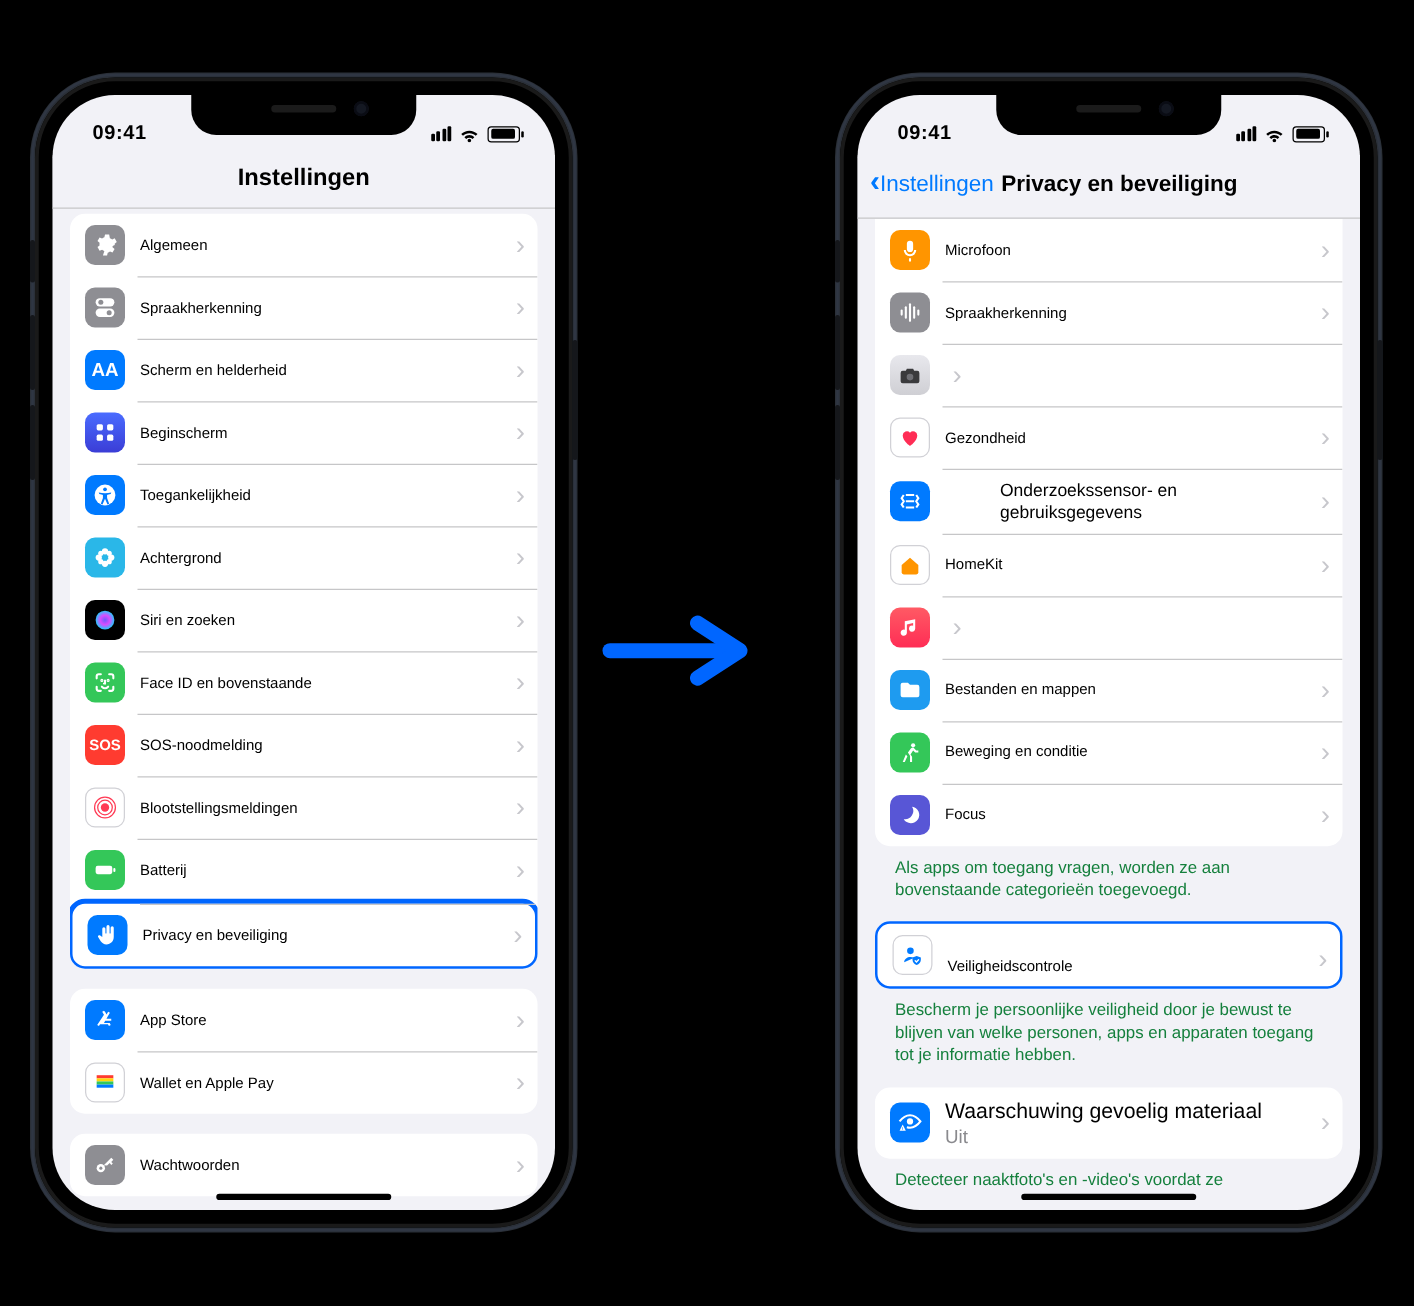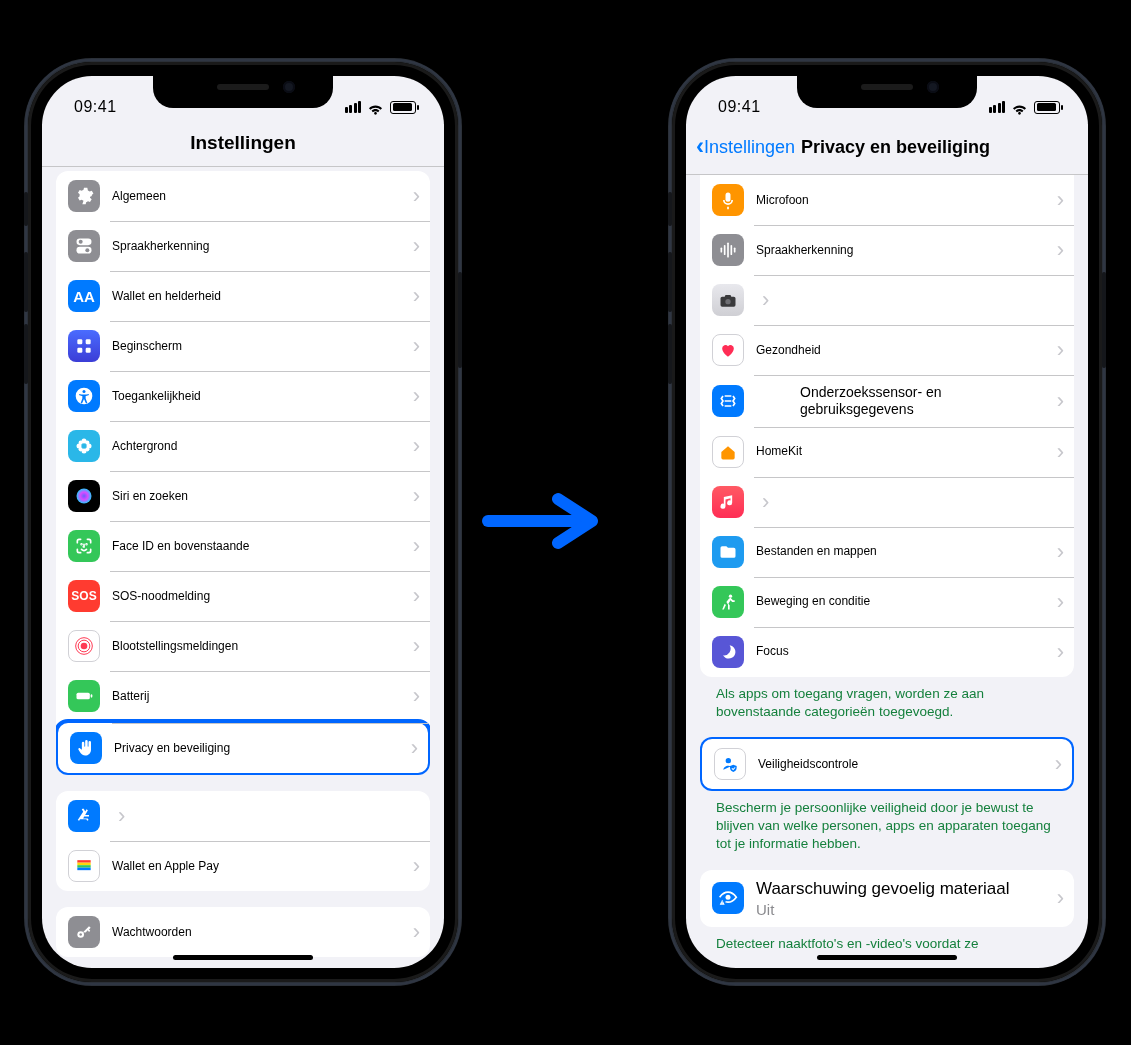--- a/index.html
+++ b/index.html
@@ -68,21 +68,21 @@
   }
 
   
   .statusbar {
     height: 48px;
     display: flex;
     align-items: center;
     justify-content: space-between;
     padding: 14px 22px 0 22px;
     font-size: 16px;
-    font-weight: 400;
+    font-weight: 700;
     color: #000;
   }
   .statusbar .time { margin-left: 10px; letter-spacing: 0.5px;}
   .statusbar .right { display: flex; align-items: center; gap: 6px; margin-right: 6px;}
   .bars { display: flex; align-items: flex-end; gap: 1.5px; }
   .bars span { width: 3px; background: #000; border-radius: 1px; }
   .bars span:nth-child(1){height:6px} .bars span:nth-child(2){height:8px}
   .bars span:nth-child(3){height:10px} .bars span:nth-child(4){height:12px}
   .battery {
     width: 26px; height: 13px; border: 1.5px solid #000; border-radius: 3px;
@@ -264,21 +264,21 @@
                   <rect x="3" y="13" width="18" height="8" rx="4" fill="#fff"></rect>
                   <circle cx="16" cy="17" r="2.4" fill="#8e8e93"></circle>
                 </svg>
             </span>
             <span class="label">Spraakherkenning</span>
             <span class="chevron">›</span>
           </div>
 
           <div class="row">
             <span class="icon bg-blue" style="font-weight:700;font-size:15px;">AA</span>
-            <span class="label">Wallet en helderheid</span>
+            <span class="label">Scherm en helderheid</span>
             <span class="chevron">›</span>
           </div>
 
           <div class="row">
             <span class="icon" style="background:linear-gradient(#4a6cff,#3b3dd6);">
               <svg class="ic-svg" viewBox="0 0 24 24">
                   <rect x="4" y="4" width="6" height="6" rx="1.5" fill="#fff"></rect>
                   <rect x="14" y="4" width="6" height="6" rx="1.5" fill="#fff"></rect>
                   <rect x="4" y="14" width="6" height="6" rx="1.5" fill="#fff"></rect>
                   <rect x="14" y="14" width="6" height="6" rx="1.5" fill="#fff"></rect>
@@ -392,20 +392,21 @@
           </div>
         </div>
 
         <div class="group">
           <div class="row">
             <span class="icon bg-blue">
               <svg class="ic-svg" viewBox="0 0 24 24" fill="#fff">
                   <path d="M12 4l1.5 2.6L15 4l1.7 1-3.3 5.7H18v2h-5.8L11 15h5.5l1 1.7-1.7 1-1-1.7H7.2l-1 1.7-1.7-1L11 7 9.3 4 11 3l1 1z"></path>
                 </svg>
             </span>
+            <span class="label">App Store</span>
             <span class="chevron">›</span>
           </div>
           <div class="row">
             <span class="icon bg-black" style="background:#fff; border:0.5px solid #d1d1d6;">
               <svg class="ic-svg" viewBox="0 0 24 24">
                   <rect x="4" y="5" width="16" height="3" fill="#ff3b30"></rect>
                   <rect x="4" y="8" width="16" height="3" fill="#ffd60a"></rect>
                   <rect x="4" y="11" width="16" height="3" fill="#34c759"></rect>
                   <rect x="4" y="14" width="16" height="3" fill="#007aff"></rect>
                   <path d="M4 5h16v14a2 2 0 01-2 2H6a2 2 0 01-2-2V5z" fill="none" stroke="#8e8e93" stroke-width="0"></path>
@@ -581,21 +582,21 @@
                 </svg>
             </span>
             <span class="label">Focus</span>
             <span class="chevron">›</span>
           </div>
         </div>
 
         <div class="note">Als apps om toegang vragen, worden ze aan bovenstaande categorieën toegevoegd.</div>
 
         <div class="group">
-          <div class="row highlight" style="border-radius:14px;">
+          <div class="row highlight" style="border-radius:14px;align-items:flex-end;">
             <span class="icon bg-white">
               <svg class="ic-svg" viewBox="0 0 24 24">
                   <circle cx="10" cy="8" r="3.2" fill="#007aff"></circle>
                   <path d="M4 19c0-3 3-5 6-5 1.2 0 2.3.3 3.2.8" fill="#007aff"></path>
                   <path d="M16 13l4 1.5v2c0 2.5-1.7 4.3-4 5-2.3-.7-4-2.5-4-5v-2L16 13z" fill="#007aff"></path>
                   <path d="M14.6 17.5l1.2 1.2 2-2.2" stroke="#fff" stroke-width="1.3" fill="none" stroke-linecap="round"></path>
                 </svg>
             </span>
             <span class="label">Veiligheidscontrole</span>
             <span class="chevron">›</span>

